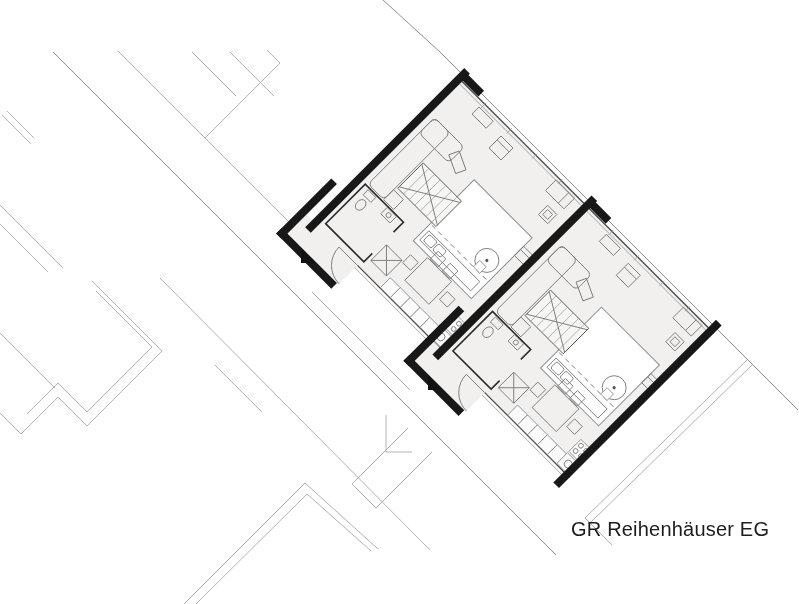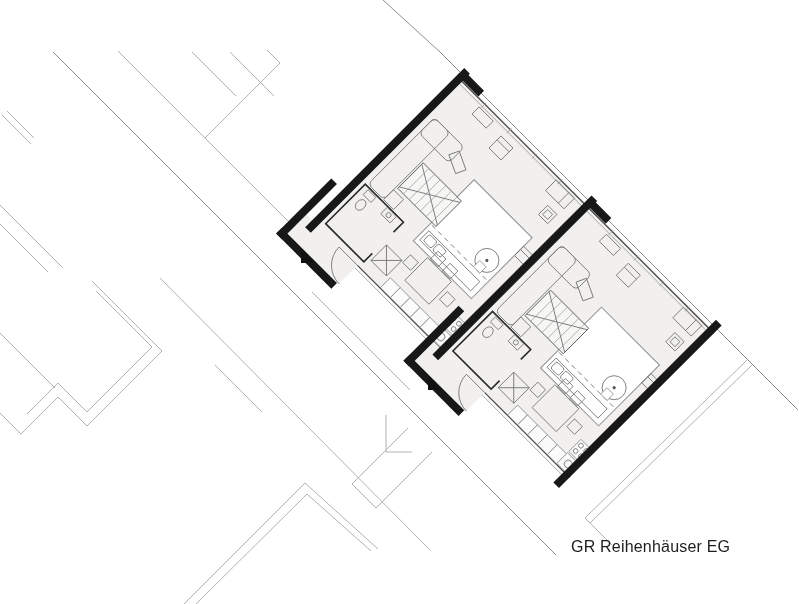--- a/index.html
+++ b/index.html
@@ -18,21 +18,21 @@
   .floor{fill:var(--floor);stroke:none;}
   .court{fill:var(--court);stroke:#8f8f8f;stroke-width:1;}
   .fl{stroke:var(--facade-line);stroke-width:1.3;fill:none;}
   .fl2{stroke:var(--facade-line-light);stroke-width:0.8;fill:none;}
   .fu{stroke:var(--furniture-line);stroke-width:0.9;fill:none;}
   .fu2{stroke:#8a8a8a;stroke-width:0.85;fill:var(--furniture-fill);}
   .st{stroke:#555;stroke-width:0.9;fill:#f6f6f5;}
   .tread{stroke:#9a9a9a;stroke-width:0.7;fill:none;}
   .dash{stroke:#777;stroke-width:0.9;stroke-dasharray:5 4;fill:none;}
   .bathw{stroke:var(--bath-wall);stroke-width:1.6;fill:none;}
-  #caption{position:absolute;left:571px;top:538px;font-size:16px;
+  #caption{position:absolute;left:571px;top:518px;font-size:20px;
            color:var(--caption-text);letter-spacing:0.2px;white-space:nowrap;text-align:right;}
 </style>
 </head>
 <body>
 
 <div id="stage">
   <svg width="799" height="604" viewBox="0 0 799 604">
 
     <g>
       <line class="ctx2" x1="53" y1="52" x2="303" y2="302"></line>

